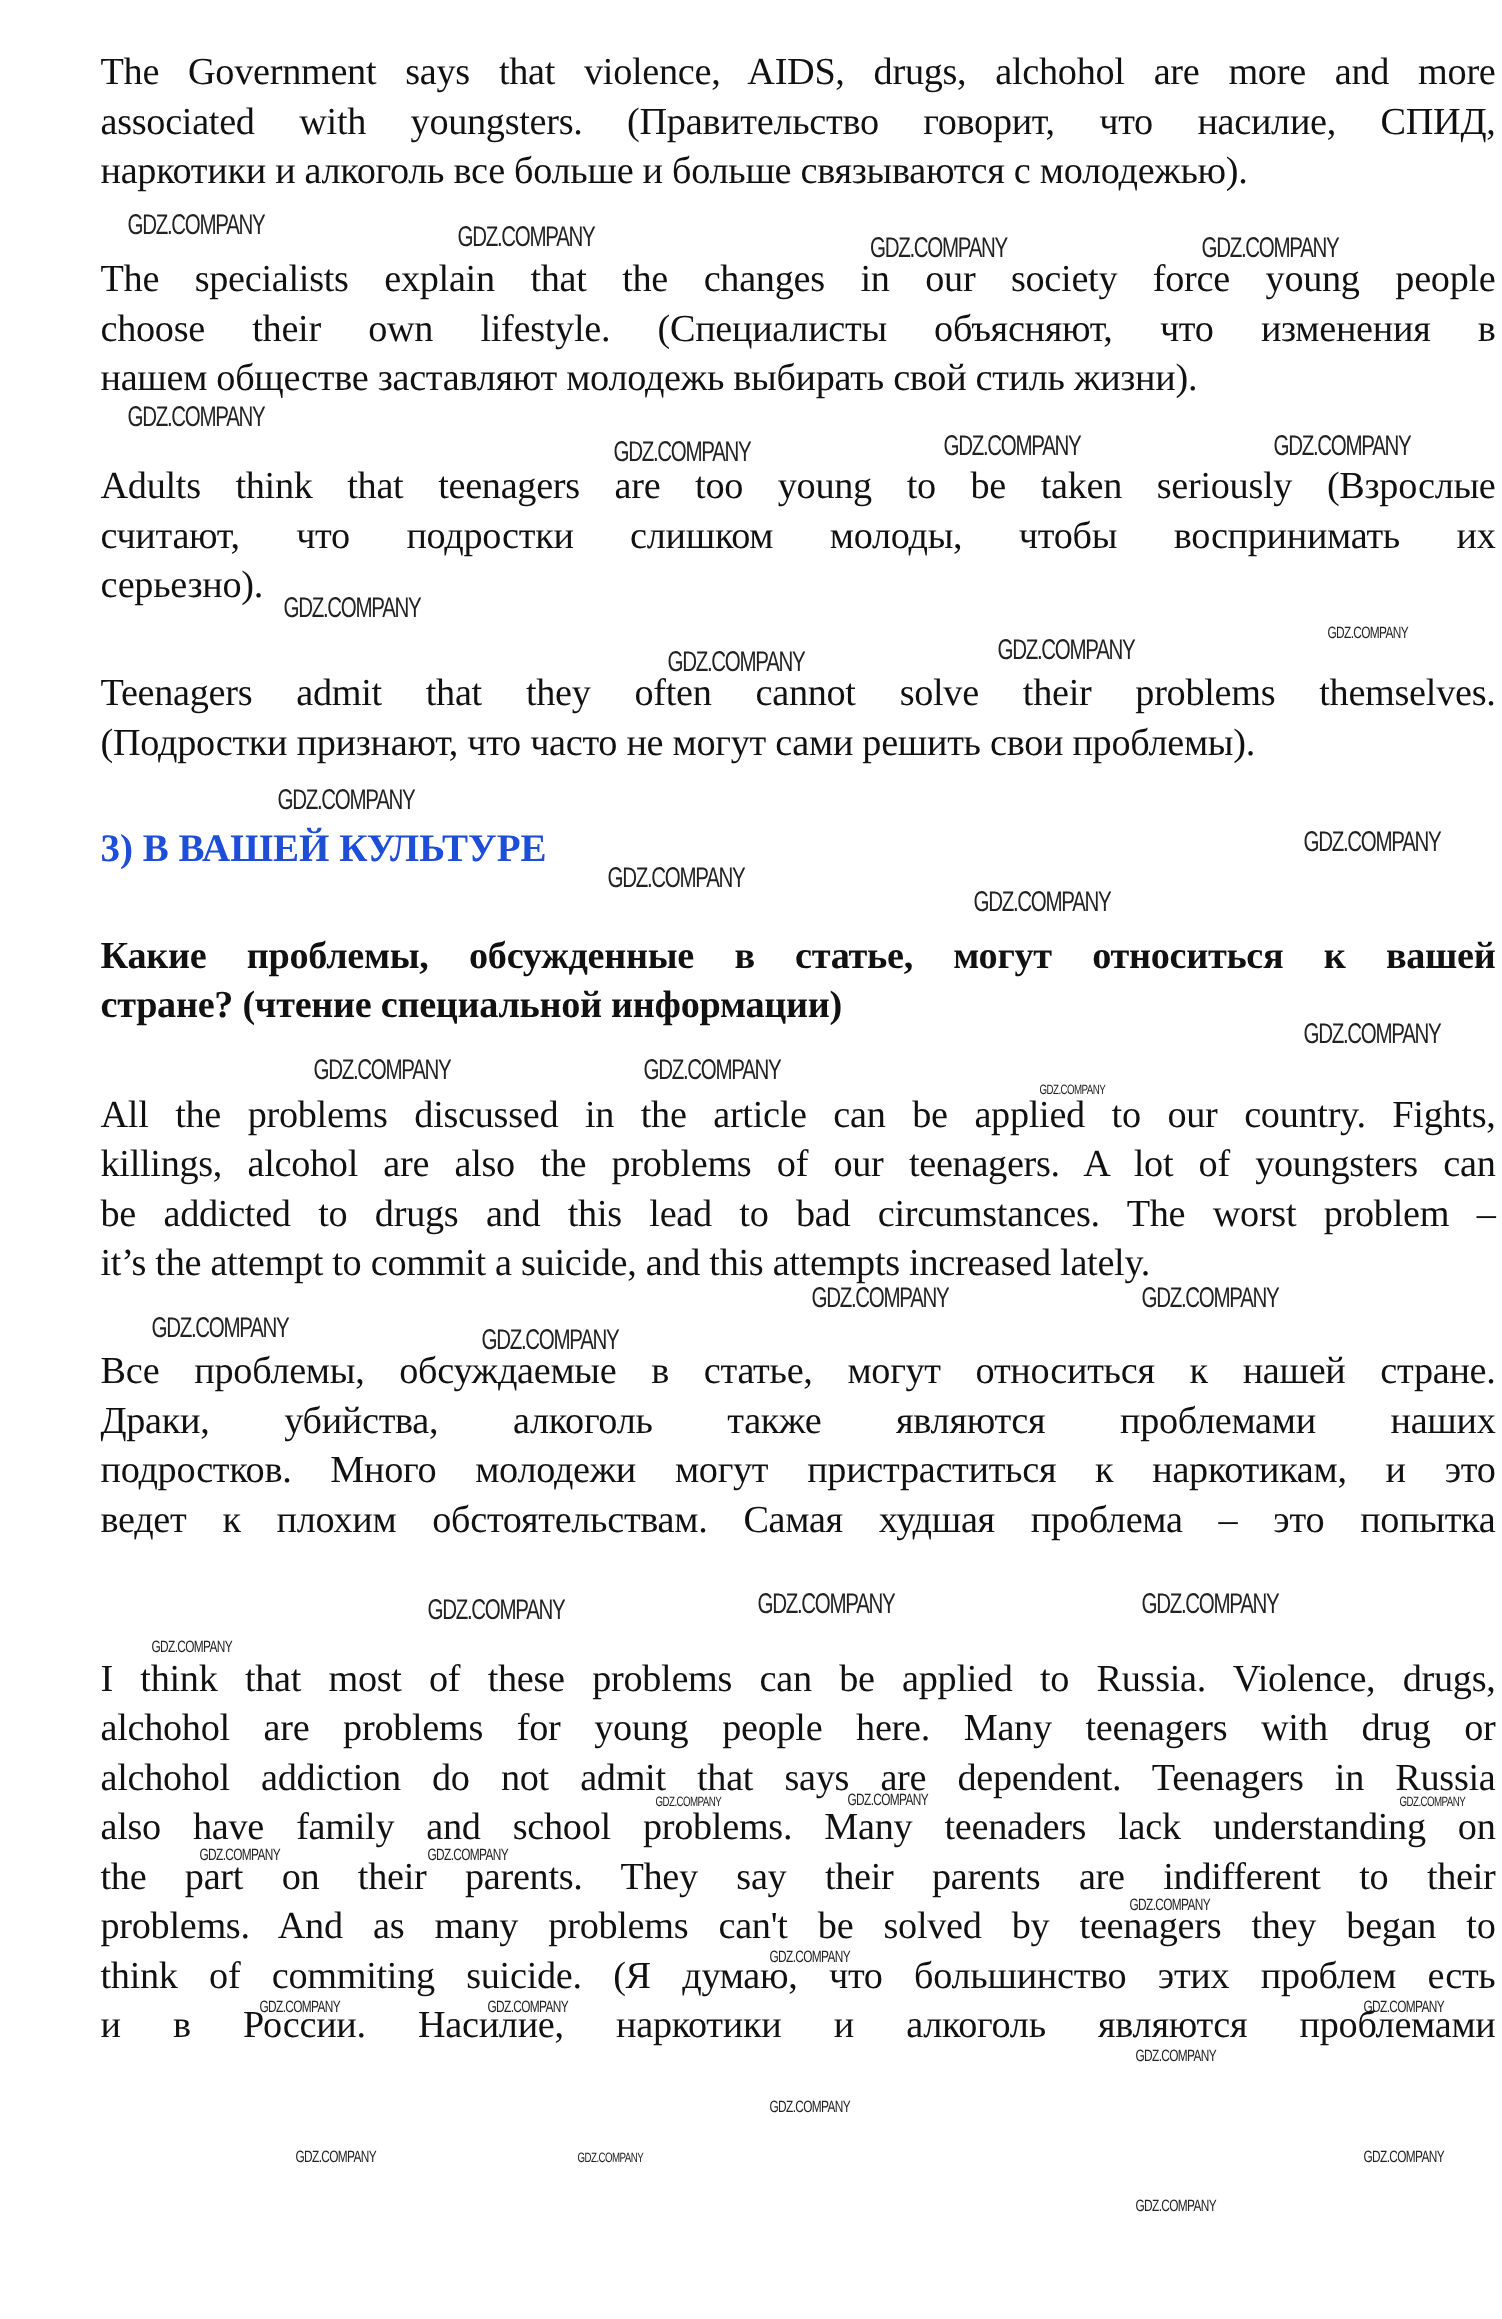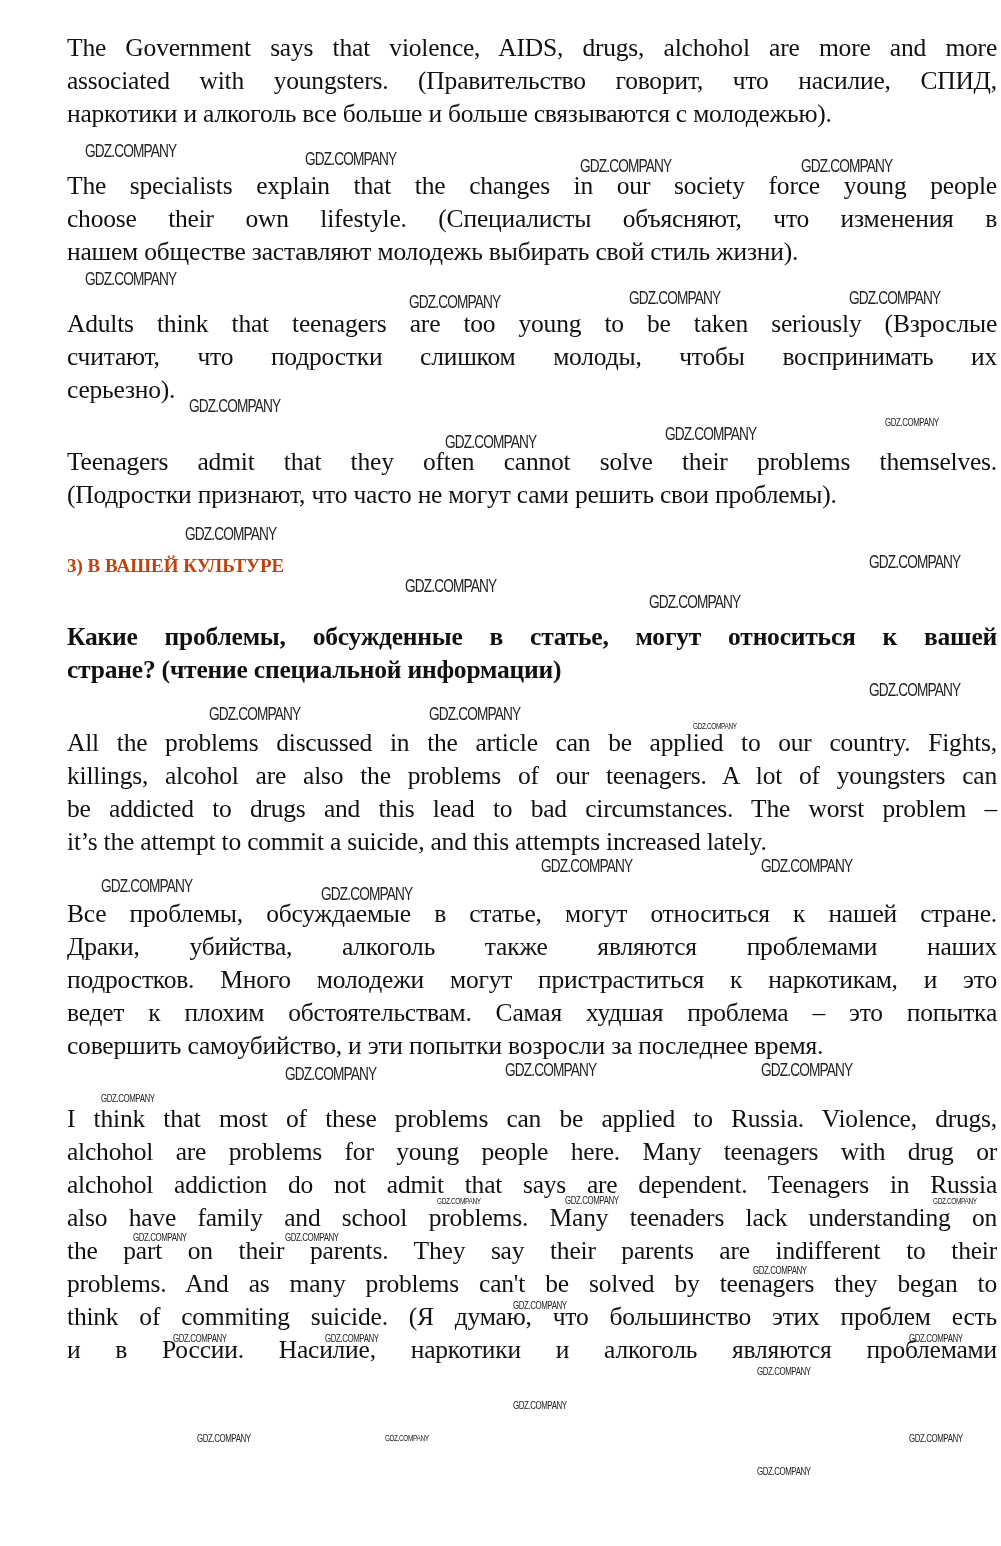--- a/index.html
+++ b/index.html
@@ -8,21 +8,21 @@
   .para {
     position:absolute; left:30px; width:930px;
     font-family:"Liberation Serif", serif; font-size:25.5px; line-height:33px;
     color:#111; text-align:justify; letter-spacing:-0.2px;
   }
   .para .ln { display:block; text-align:justify; text-align-last:justify; white-space:nowrap; }
   .para .ln.last { text-align-last:left; }
   .bold { font-weight:bold; }
   .heading {
     position:absolute; left:30px; font-family:"Liberation Serif", serif;
-    font-size:19px; font-weight:bold; color:#c2410c; line-height:33px;text-align:center;
+    font-size:26px; font-weight:bold; color:#1d4ed8; line-height:33px;text-align:center;
   }
   .wm {
     position:absolute; font-family:"Liberation Sans", sans-serif;
     color:#222; font-size:19px; letter-spacing:-1.2px; transform:scaleX(0.72);
     transform-origin:left top; white-space:nowrap; line-height:1;
   }
   .wm.sm { font-size:11px; letter-spacing:-0.6px; }
   .wm.xs { font-size:9px; letter-spacing:-0.5px; }
 </style>
 </head>
@@ -65,21 +65,20 @@
     <span class="ln">killings, alcohol are also the problems of our teenagers. A lot of youngsters can</span>
     <span class="ln">be addicted to drugs and this lead to bad circumstances. The worst problem –</span>
     <span class="ln last">it’s the attempt to commit a suicide, and this attempts increased lately.</span>
   </div>
 
   <div class="para" style="top:897px;">
     <span class="ln">Все проблемы, обсуждаемые в статье, могут относиться к нашей стране.</span>
     <span class="ln">Драки, убийства, алкоголь также являются проблемами наших</span>
     <span class="ln">подростков. Много молодежи могут пристраститься к наркотикам, и это</span>
     <span class="ln">ведет к плохим обстоятельствам. Самая худшая проблема – это попытка</span>
-    <span class="ln last">совершить самоубийство, и эти попытки возросли за последнее время.</span>
   </div>
 
   <div class="para" style="top:1102px;">
     <span class="ln">I think that most of these problems can be applied to Russia. Violence, drugs,</span>
     <span class="ln">alchohol are problems for young people here. Many teenagers with drug or</span>
     <span class="ln">alchohol addiction do not admit that says are dependent. Teenagers in Russia</span>
     <span class="ln">also have family and school problems. Many teenaders lack understanding on</span>
     <span class="ln">the part on their parents. They say their parents are indifferent to their</span>
     <span class="ln">problems. And as many problems can't be solved by teenagers they began to</span>
     <span class="ln">think of commiting suicide. (Я думаю, что большинство этих проблем есть</span>

